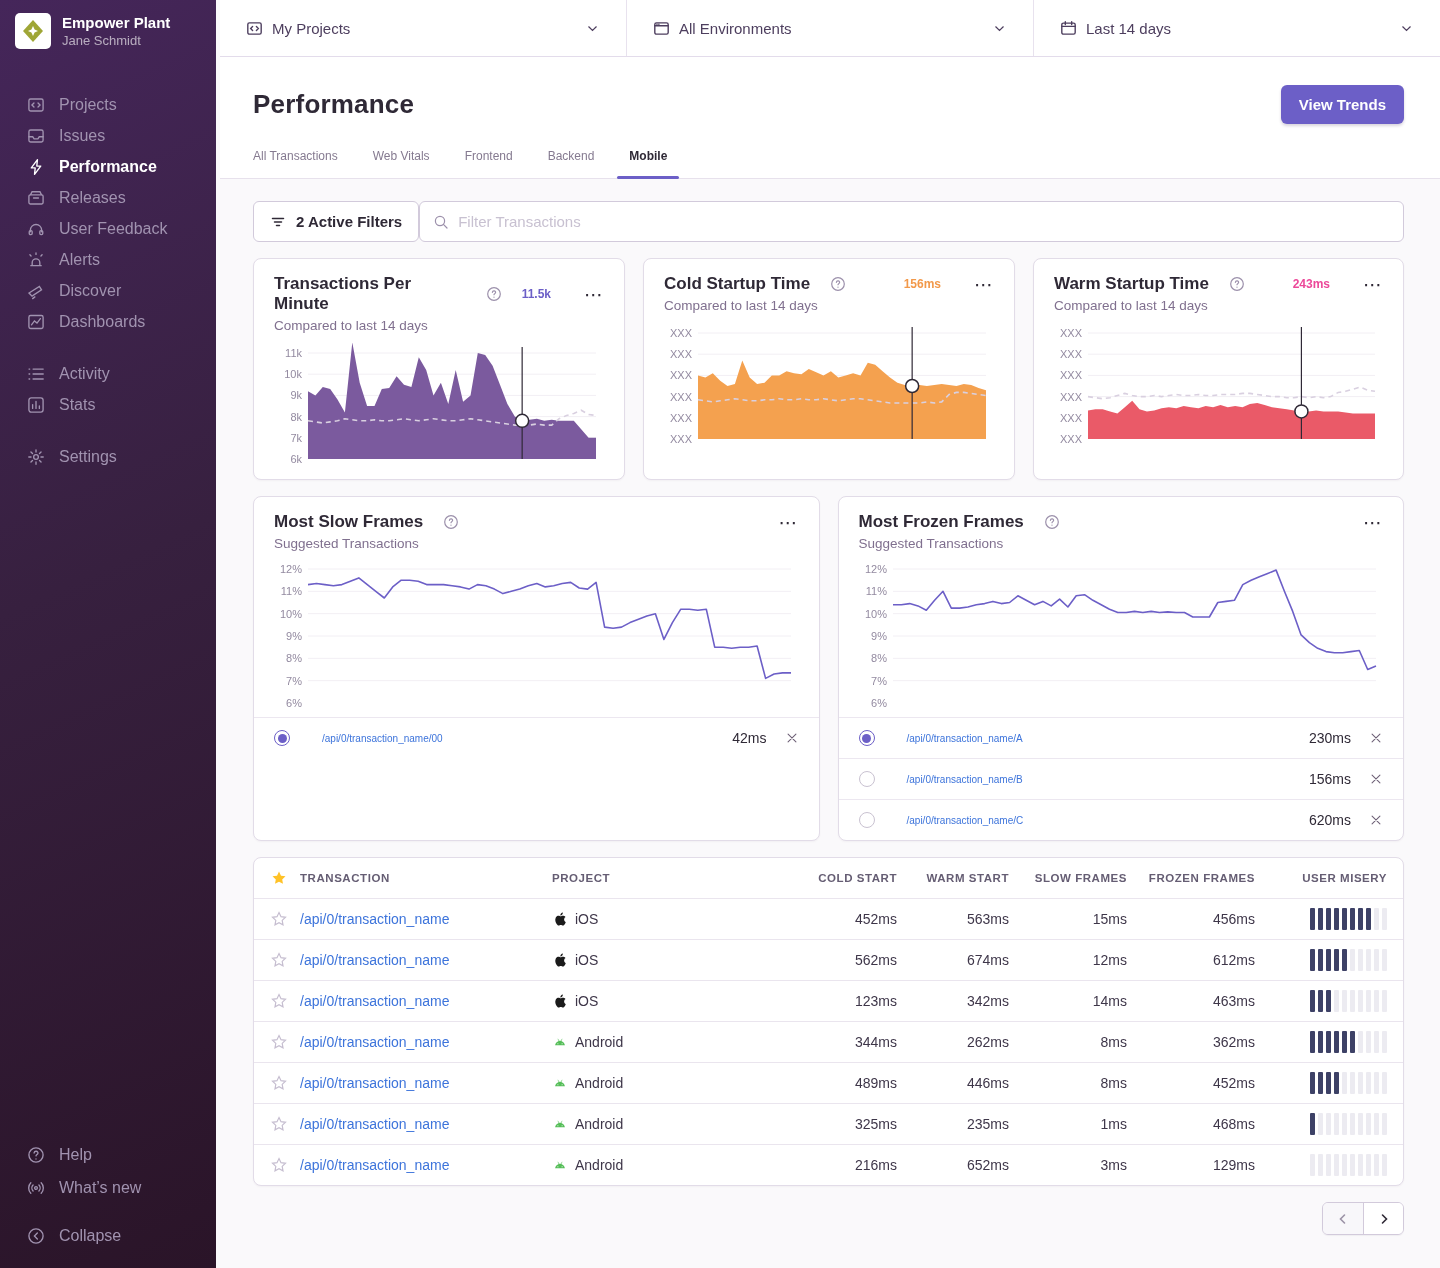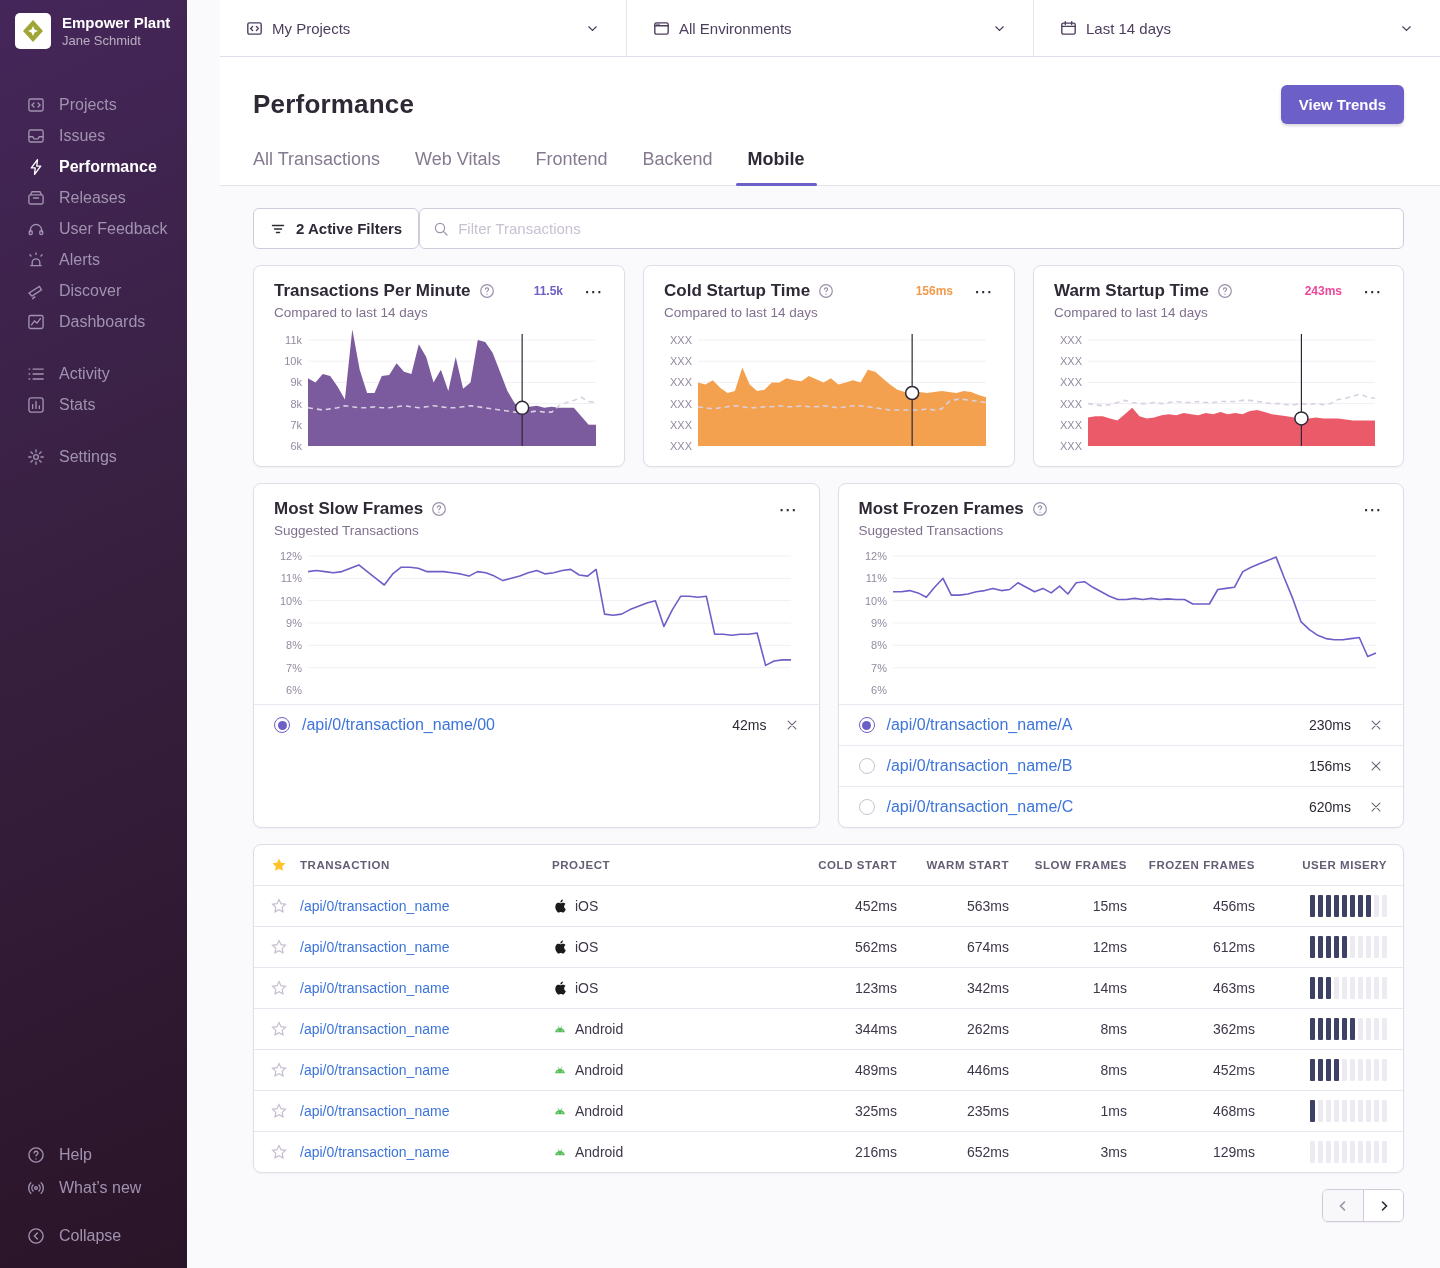--- a/index.html
+++ b/index.html
@@ -5,21 +5,21 @@
   :root{
     --accent:#6C5FC7; --ink:#2F2936; --muted:#80708F; --border:#E2DCE8;
     --link:#3D74DB; --pagebg:#FAF9FB; --rowline:#EAE5EE;
   }
   *{box-sizing:border-box;margin:0;padding:0;}
   html,body{width:1440px;height:1268px;overflow:hidden;}
   body{font-family:"Liberation Sans","DejaVu Sans",sans-serif;background:var(--pagebg);color:var(--ink);}
   svg.i{flex:none;display:block;}
 
   
-  .sidebar{position:fixed;left:0;top:0;bottom:0;width:187px;z-index:5;display:flex;flex-direction:column;
+  .sidebar{position:fixed;left:0;top:0;bottom:0;width:216px;z-index:5;display:flex;flex-direction:column;
     background:linear-gradient(155deg,#45265a 0%,#37203f 45%,#2a1428 100%);}
   .org{display:flex;align-items:center;gap:11px;padding:13px 14px 10px 15px;}
   .org-logo{width:36px;height:36px;flex:none;}
   .org-name{color:#fff;font-size:15px;font-weight:700;line-height:1.25;}
   .org-user{color:rgba(255,255,255,.62);font-size:13px;}
   .nav{margin-top:30px;}
   .nav + .nav{margin-top:21px;}
   .nav-item{display:flex;align-items:center;gap:14px;height:31px;padding-left:27px;
     color:#A193B0;font-size:16px;cursor:pointer;}
   .nav-item .i{width:18px;height:18px;}
@@ -36,54 +36,54 @@
   .tb-filter + .tb-filter{border-left:1px solid #E8E2EE;}
   .tb-filter .i{width:17px;height:17px;stroke-width:1.3;}
   .tb-filter .chev{margin-left:auto;width:15px;height:15px;}
 
   .pagehead{background:#fff;padding:28px 36px 0 33px;border-bottom:1px solid #E7E1EC;}
   .ph-row{display:flex;align-items:center;justify-content:space-between;}
   .page-title{font-size:26px;font-weight:700;letter-spacing:.2px;}
   .btn-trends{background:var(--accent);color:#fff;border:none;border-radius:6px;font-size:15px;font-weight:700;
     padding:11px 18px;cursor:pointer;box-shadow:0 2px 3px rgba(44,24,66,.18);font-family:inherit;}
   .tabs{display:flex;gap:35px;margin-top:25px;}
-  .tab{font-size:18px;color:#857A90;padding-bottom:15px;position:relative;cursor:pointer;text-align:right;}
+  .tab{font-size:12px;color:#857A90;padding-bottom:15px;position:relative;cursor:pointer;text-align:right;}
   .tab.active{color:var(--ink);font-weight:600;}
   .tab.active::after{content:"";position:absolute;left:-12px;right:-12px;bottom:-1px;height:3px;border-radius:2px;background:var(--accent);}
 
   .content{padding:22px 36px 24px 33px;}
   .filter-row{display:flex;height:41px;}
   .btn-filters{display:flex;align-items:center;gap:10px;background:#fff;border:1px solid #D2CADB;border-radius:6px;
     padding:0 16px;font-size:15px;font-weight:700;color:var(--ink);cursor:pointer;font-family:inherit;}
   .btn-filters .i{width:16px;height:16px;stroke-width:1.5;}
   .searchbox{flex:1;display:flex;align-items:center;gap:9px;background:#fff;border:1px solid #D2CADB;border-radius:6px;padding:0 13px;}
   .searchbox .i{width:16px;height:16px;color:#9C90AB;}
   .searchbox input{border:none;outline:none;flex:1;font-size:15px;font-family:inherit;color:var(--ink);background:transparent;}
   .searchbox input::placeholder{color:#C8C1D1;}
 
   .card{background:#fff;border:1px solid var(--border);border-radius:8px;box-shadow:0 1px 2px rgba(43,34,51,.04);}
   .cards3{display:grid;grid-template-columns:1fr 1fr 1fr;gap:18px;margin-top:16px;}
   .scard{padding:15px 20px 12px;}
-  .scard-head{display:flex;align-items:center;gap:8px;}
+  .scard-head{display:flex;align-items:center;gap:20px;}
   .scard-title,.wcard-title{font-size:17px;font-weight:700;color:var(--ink);}
   .q-ic{width:16px;height:16px;color:#9C90AB;}
   .scard-value{margin-left:auto;font-size:12px;font-weight:700;}
   .dots{margin-left:13px;font-size:19px;letter-spacing:1px;color:var(--ink);cursor:pointer;line-height:1;}
   .scard-sub{font-size:13.5px;color:var(--muted);margin-top:4px;}
   .chart-box{margin-top:10px;height:124px;}
 
   .cards2{display:grid;grid-template-columns:1fr 1fr;gap:18px;margin-top:16px;}
   .wcard{overflow:hidden;}
   .wcard-top{padding:15px 20px 6px;}
   .wchart{height:152px;margin-top:8px;}
   .wlist-row{display:flex;align-items:center;gap:12px;height:41px;padding:0 20px;border-top:1px solid #ECE7F0;}
   .radio{width:16px;height:16px;border-radius:50%;border:1.5px solid #C9C2D1;flex:none;position:relative;background:#fff;}
   .radio.sel{border-color:var(--accent);}
   .radio.sel::after{content:"";position:absolute;inset:2.5px;border-radius:50%;background:var(--accent);}
-  .wlink{font-size:16px;color:var(--link);text-decoration:none;}
+  .wlink{font-size:10px;color:var(--link);text-decoration:none;margin-left:20px;}
   .wval{margin-left:auto;font-size:14px;color:var(--ink);}
   .x-ic{width:14px;height:14px;color:#6E6076;cursor:pointer;margin-left:6px;}
 
   .table-card{margin-top:16px;overflow:hidden;}
   .trow{display:grid;grid-template-columns:46px 252px 1fr 112px 112px 118px 128px 148px;align-items:center;}
   .thead{height:40px;font-size:11.5px;font-weight:700;color:#655D73;letter-spacing:.55px;}
   .thead .num,.tbody .num{text-align:right;}
   .tbody{height:41px;border-top:1px solid var(--rowline);font-size:14px;color:#3E3649;}
   .cell-star{padding-left:17px;}
   .star-h{width:16px;height:16px;color:#FFC227;}

